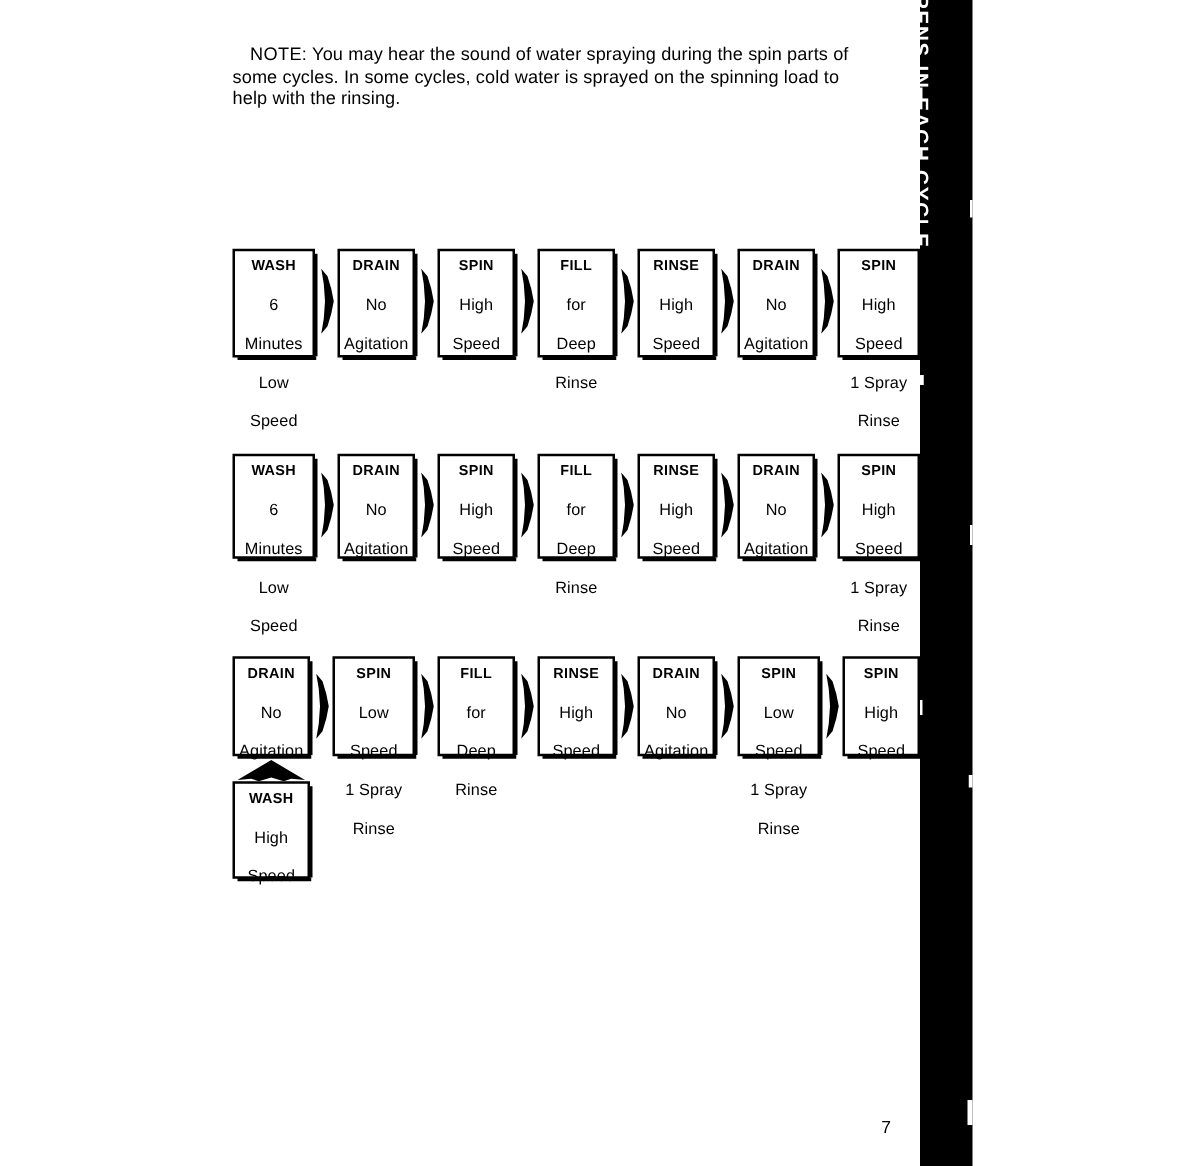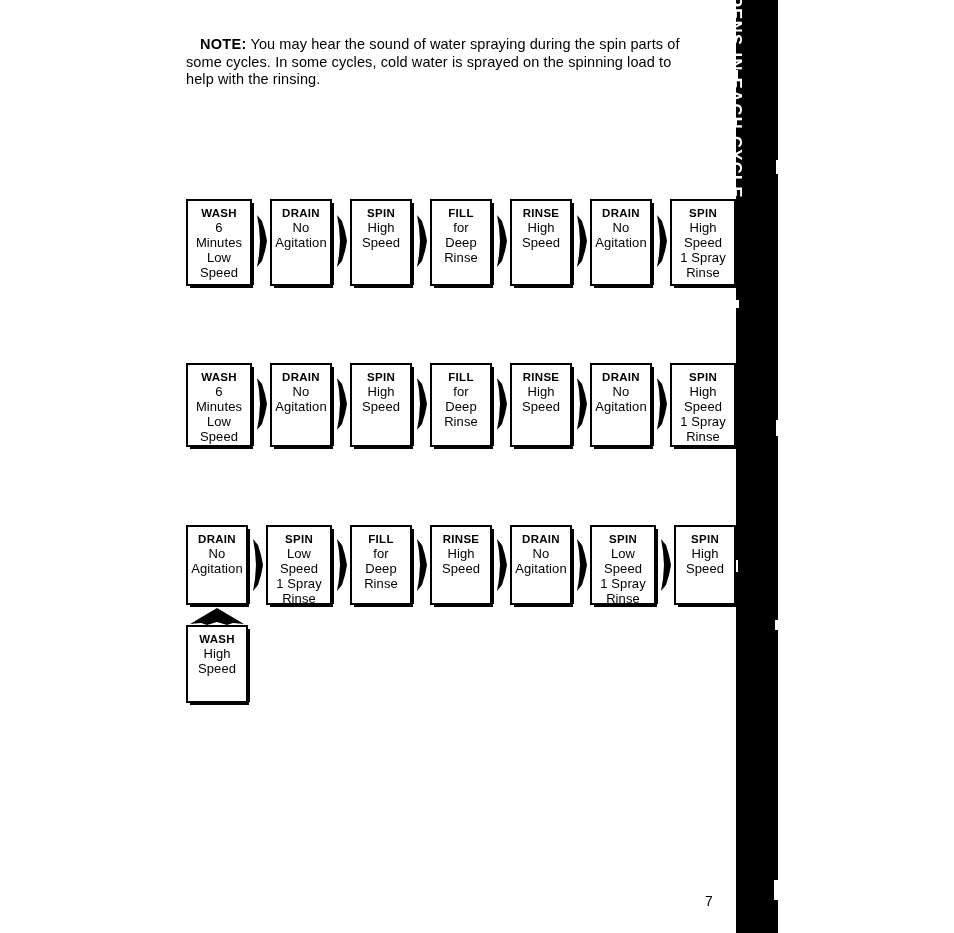--- a/index.html
+++ b/index.html
@@ -28,21 +28,21 @@
     position: absolute;
     left: 186px;
     top: 36px;
     width: 510px;
     font-size: 14.5px;
     line-height: 17.5px;
     letter-spacing: 0.1px;
     text-align: left;
   }
   .note-label {
-    font-weight: bold;
+    font-weight: normal;
     letter-spacing: 0.3px;
   }
   .note-indent { display: inline-block; width: 14px; }
 
   
   .flow-row {
     position: absolute;
     display: flex;
     flex-direction: row;
     align-items: flex-start;
@@ -55,20 +55,21 @@
     border: 2.5px solid #000;
     background: #fff;
     box-sizing: border-box;
     display: flex;
     flex-direction: column;
     align-items: center;
     justify-content: flex-start;
     padding-top: 5px;
     text-align: center;
     position: relative;
+    gap: 16px;
   }
   
   .flow-box::after {
     content: "";
     position: absolute;
     left: 2px; right: -3px;
     bottom: -4px; height: 3px;
     background: #000;
   }
   .flow-box::before {

